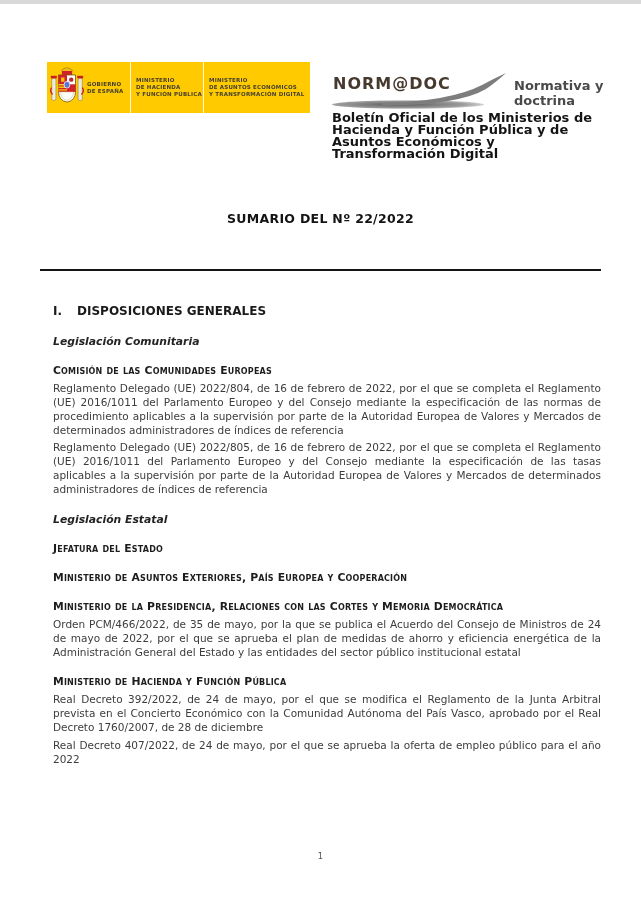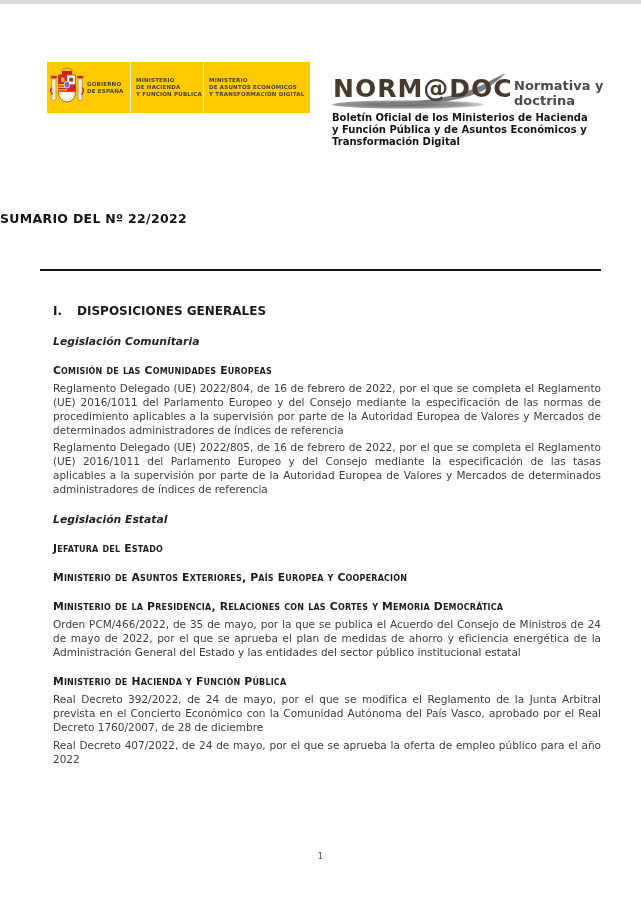--- a/index.html
+++ b/index.html
@@ -25,34 +25,34 @@
     font-size:5.5px;font-weight:bold;line-height:7px;color:#453f30;
     white-space:pre-line;letter-spacing:.2px;
   }
   .coat{flex:0 0 auto;margin-right:3px;}
 
   
   .logo-wrap{position:absolute;left:330px;top:70px;width:280px;height:42px;}
   .logo-swoosh{position:absolute;left:0;top:0;}
   .logo-name{
     position:absolute;left:3px;top:4px;
-    font-size:25px;font-weight:bold;letter-spacing:1px;color:#463a2f;
+    font-size:16px;font-weight:bold;letter-spacing:1px;color:#463a2f;
   }
   .logo-tagline{
     position:absolute;left:184px;top:8px;
     font-size:13px;font-weight:bold;color:#4a4a4a;
   }
   .bulletin-subtitle{
     position:absolute;left:332px;top:112px;width:262px;
-    font-size:10px;font-weight:bold;line-height:12px;color:#141414;
+    font-size:13px;font-weight:bold;line-height:12px;color:#141414;
   }
 
   
   .summary-title{
-    position:absolute;left:0;top:211px;width:641px;text-align:left;
+    position:absolute;left:0;top:211px;width:641px;text-align:center;
     font-size:12.5px;font-weight:bold;color:#141414;letter-spacing:.3px;
   }
   .divider{position:absolute;left:40px;top:269px;width:561px;height:0;border-top:2px solid #151515;}
 
   
   .content{position:absolute;left:53px;top:304px;width:548px;}
   .h1{font-size:12px;font-weight:bold;color:#1a1a1a;margin:0 0 0 0;}
   .h1 .h1-text{margin-left:15px;}
   .sub-it{font-size:10.8px;font-weight:bold;font-style:italic;color:#232323;margin-top:17px;}
   .org{

